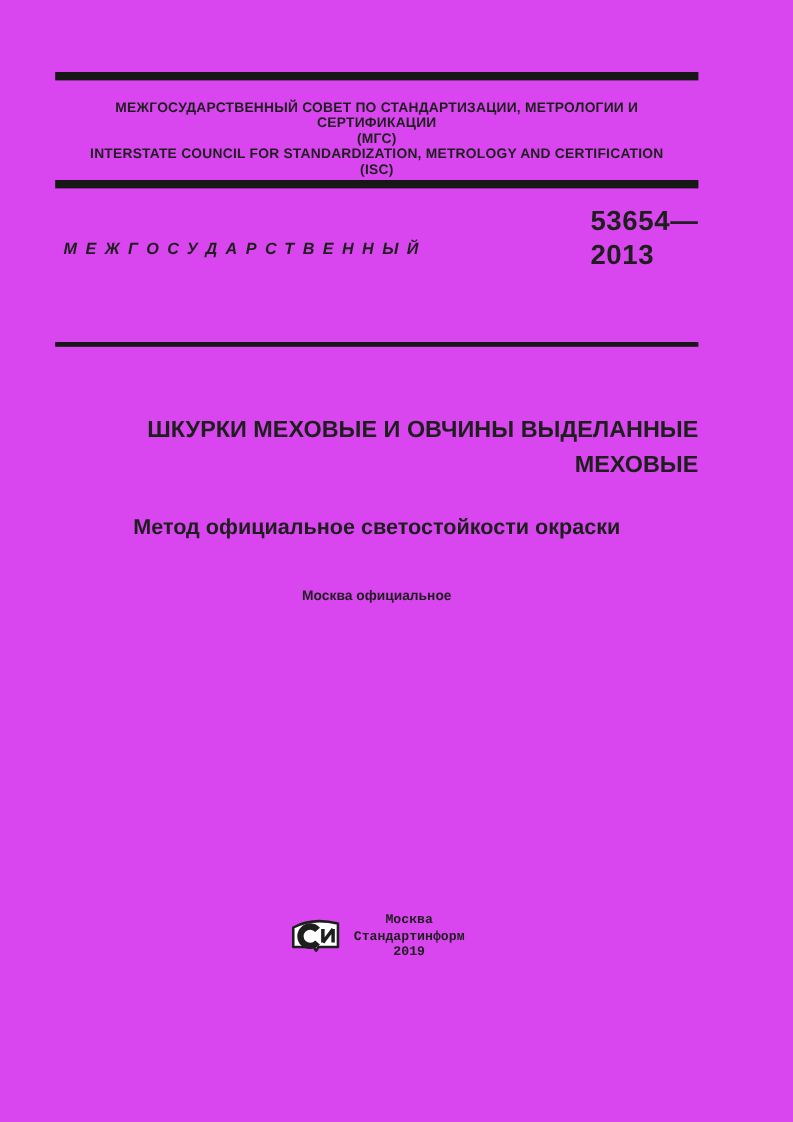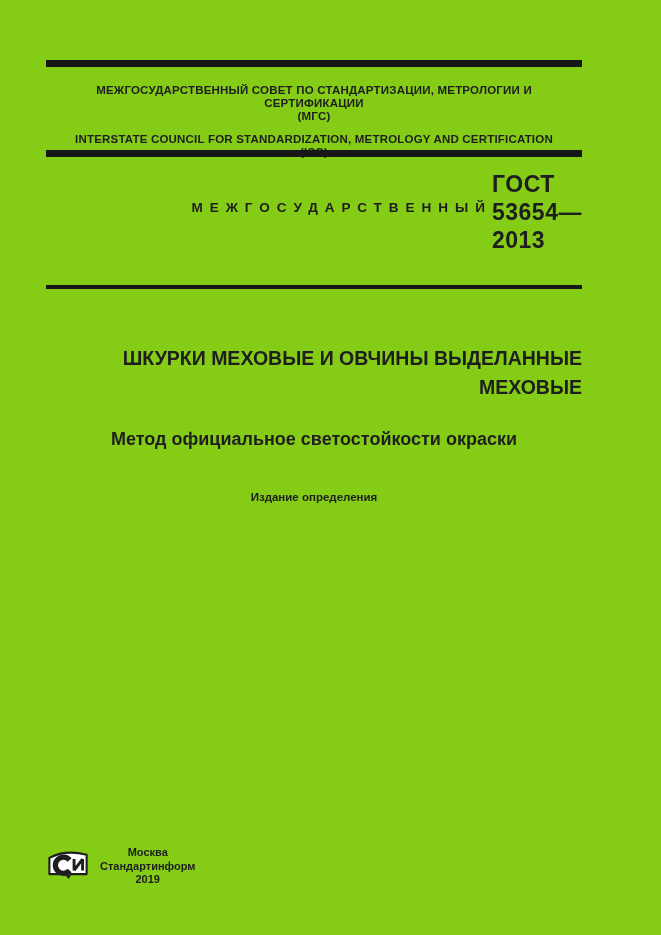--- a/index.html
+++ b/index.html
@@ -4,21 +4,21 @@
 <style>
   html, body {
     margin: 0;
     padding: 0;
     background: #ffffff;
   }
   .page {
     position: relative;
     width: 661px;
     height: 935px;
-    background: #84cc16;
+    background: #d946ef;
     font-family: "Liberation Sans", sans-serif;
     color: #1e1e1e;
     overflow: hidden;
   }
   .rule {
     position: absolute;
     left: 46px;
     width: 536px;
     background: #171717;
   }
@@ -30,33 +30,34 @@
     position: absolute;
     left: 46px;
     top: 84px;
     width: 536px;
     text-align: center;
     font-size: 11.5px;
     font-weight: bold;
     line-height: 13px;
     letter-spacing: 0.2px;
   }
-  .council .en-line { margin-top: 10px; }
+  .council .en-line { margin-top: 0; }
 
   .std-type {
     position: absolute;
     left: 46px;
     top: 196px;
     width: 446px;
-    text-align: right;
+    text-align: left;
     font-size: 13.5px;
     font-weight: bold;
     letter-spacing: 7px;
     text-indent: 7px;
     line-height: 23px;
+    font-style: italic;
   }
 
   .gost-code {
     position: absolute;
     left: 492px;
     top: 170px;
     font-size: 23px;
     font-weight: bold;
     line-height: 28px;
     letter-spacing: 0.5px;
@@ -90,26 +91,27 @@
     top: 491px;
     width: 536px;
     text-align: center;
     font-size: 11.5px;
     font-weight: bold;
   }
 
   .imprint {
     position: absolute;
     left: 46px;
-    top: 846px;
+    top: 761px;
     width: 536px;
     display: flex;
-    justify-content: flex-start;
+    justify-content: center;
     align-items: center;
     gap: 10px;
+    font-family: Liberation Mono, monospace;
   }
   .imprint-logo { display: block; }
   .imprint-text {
     text-align: center;
     font-size: 11px;
     font-weight: bold;
     line-height: 13.5px;
   }
 </style>
 </head>
@@ -126,35 +128,34 @@
     <div>(ISC)</div>
   </div>
 
   <div class="rule rule-mid"></div>
 
   <div class="std-type">
     <div>МЕЖГОСУДАРСТВЕННЫЙ</div>
   </div>
 
   <div class="gost-code">
-    <div>ГОСТ</div>
     <div>53654—</div>
     <div>2013</div>
   </div>
 
   <div class="rule rule-thin"></div>
 
   <div class="doc-title">
     <div>ШКУРКИ МЕХОВЫЕ И ОВЧИНЫ ВЫДЕЛАННЫЕ</div>
     <div>МЕХОВЫЕ</div>
   </div>
 
   <div class="doc-subtitle">Метод официальное светостойкости окраски</div>
 
-  <div class="edition">Издание определения</div>
+  <div class="edition">Москва официальное</div>
 
   <div class="imprint">
     <svg class="imprint-logo" width="44" height="34" viewBox="0 0 54 42" aria-hidden="true">
       <path d="M4 11 C16 4.5, 32 2.5, 50 7 L50 31 L30 31 L27.5 35 L25 31 L4 31 Z" fill="#ffffff" stroke="#1e1e1e" stroke-width="2.6" stroke-linejoin="round"></path>
       <path d="M29 13.5 A10 10 0 1 0 29 26.5" fill="none" stroke="#1e1e1e" stroke-width="6.5" stroke-linecap="butt"></path>
       <path d="M34.5 26.5 L45 12.5 M34.5 12.5 L34.5 26.5 M45 12.5 L45 26.5" fill="none" stroke="#1e1e1e" stroke-width="3.6" stroke-linecap="butt"></path>
     </svg>
     <div class="imprint-text">
       <div>Москва</div>
       <div>Стандартинформ</div>

